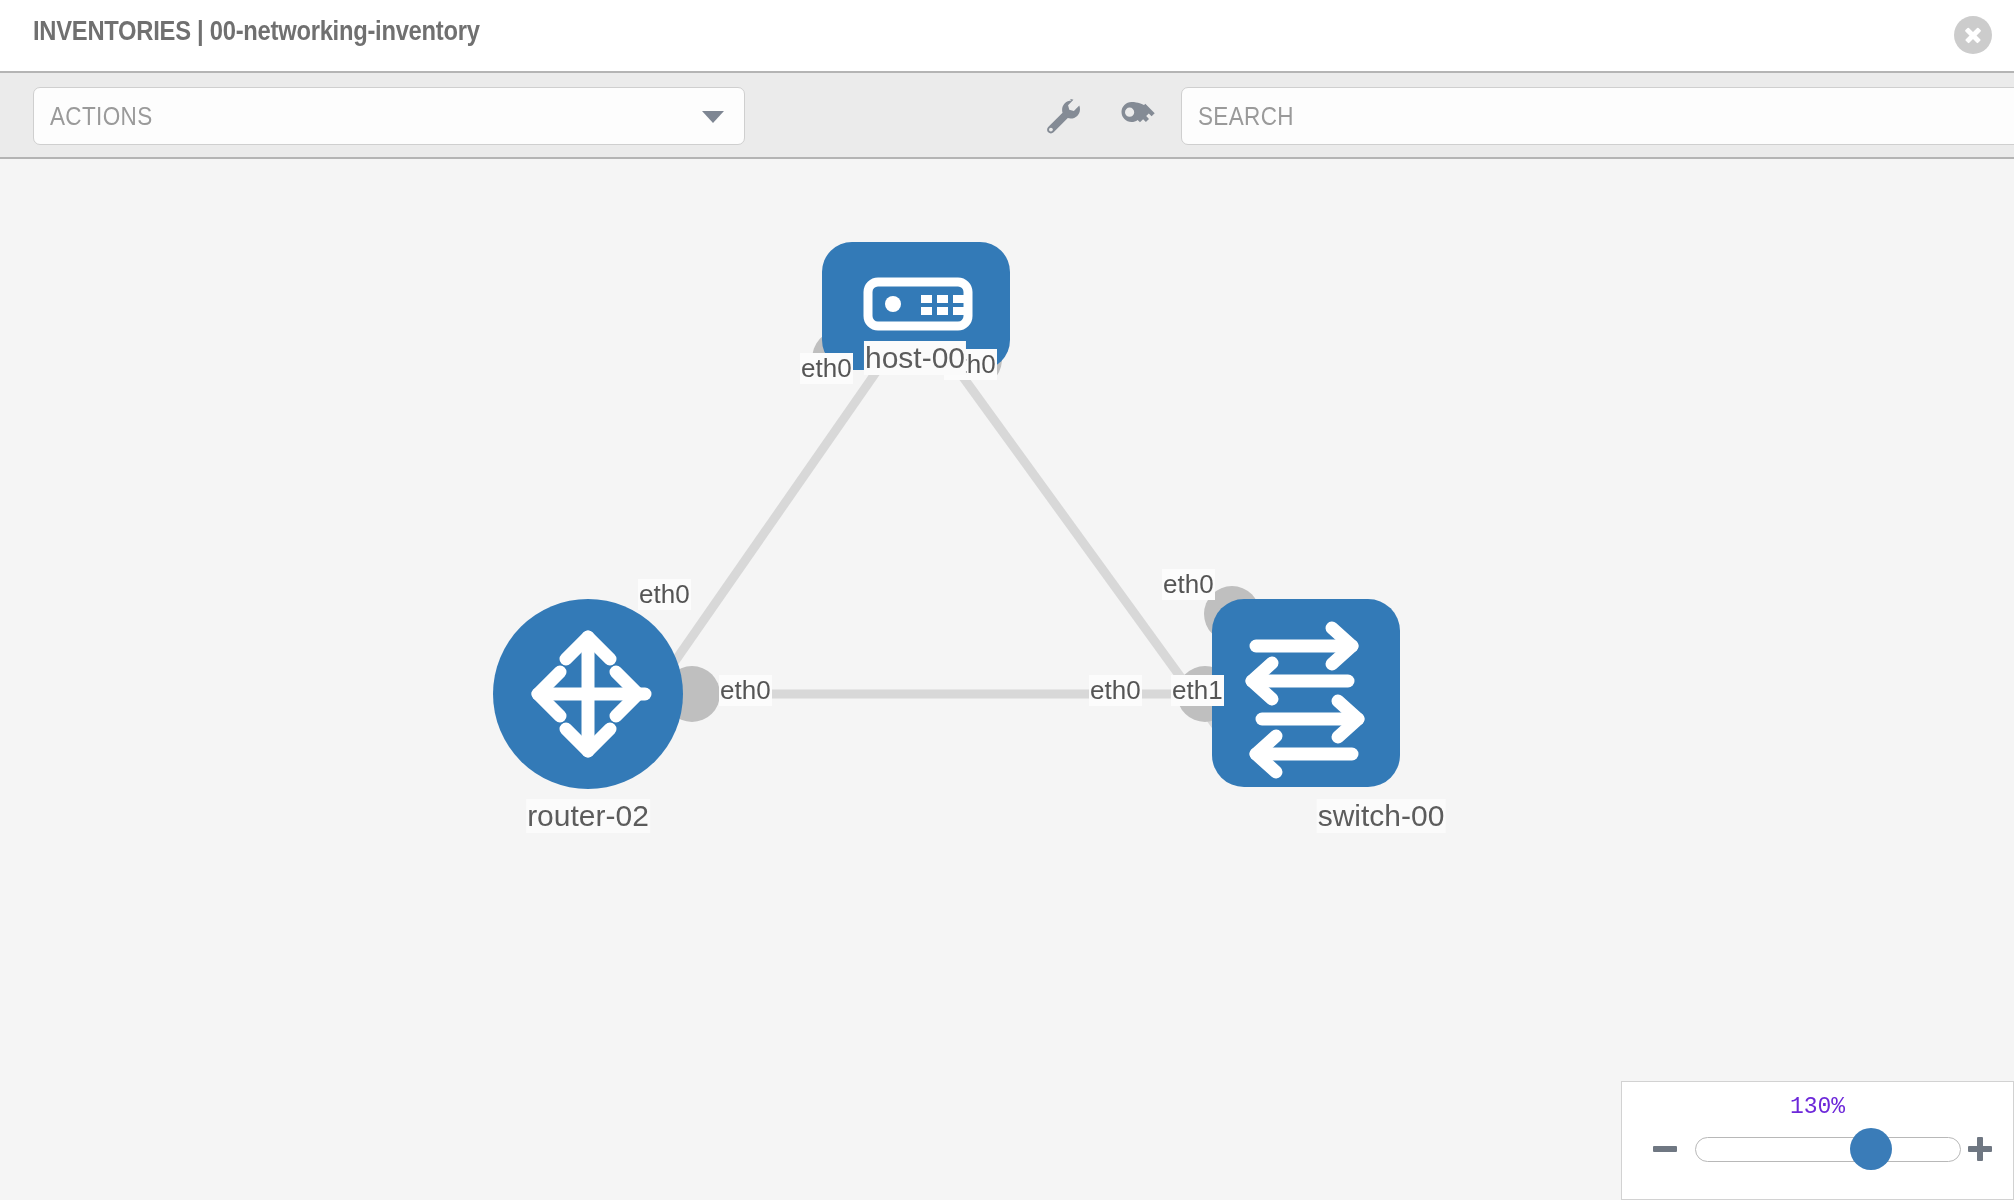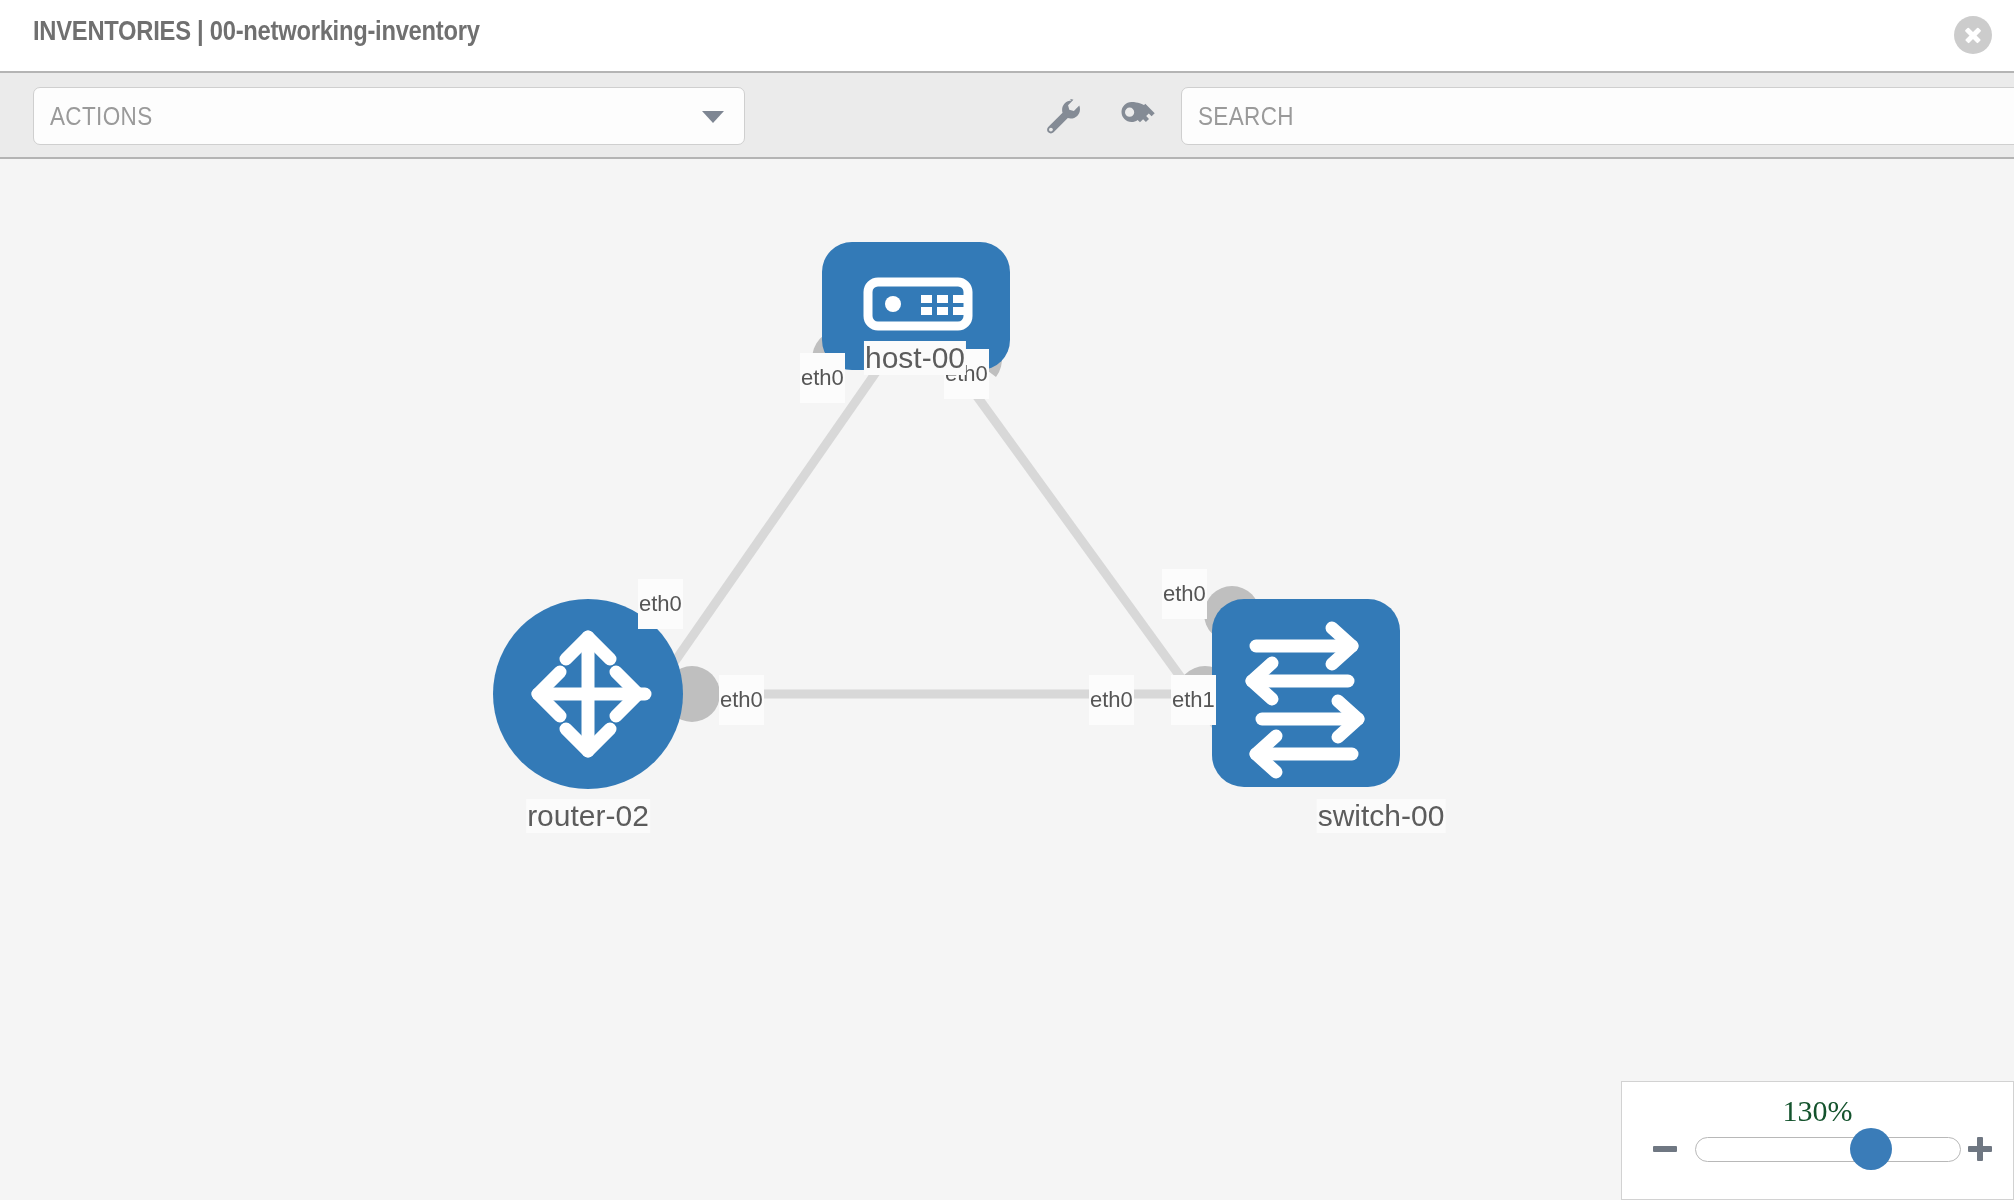--- a/index.html
+++ b/index.html
@@ -139,47 +139,47 @@
     font-size: 30px;
     color: #5c5c5c;
     background: #fbfbfb;
     white-space: nowrap;
     padding: 0 1px;
     transform: translateX(-50%);
   }
   .edge-label {
     position: absolute;
     font-family: "Liberation Sans", sans-serif;
-    font-size: 22px;
+    font-size: 26px;
     color: #555555;
     background: #fcfcfc;
     white-space: nowrap;
-    padding: 12px 1px;
+    padding: 0 1px;
     text-align: right;
   }
 
   
   .zoom-panel {
     position: absolute;
     left: 1621px;
     top: 1081px;
     width: 393px;
     height: 119px;
     background: #ffffff;
     border: 1.5px solid #d2d2d2;
     box-sizing: border-box;
   }
   .zoom-value {
     position: absolute;
     top: 12px;
     left: 0; right: 0;
     text-align: center;
-    font-family: Liberation Serif, serif;
-    font-size: 30px;
-    color: #14532d;
+    font-family: Liberation Mono, monospace;
+    font-size: 23px;
+    color: #6d28d9;
   }
   .zoom-minus, .zoom-plus {
     position: absolute;
     top: 52px;
     width: 30px;
     height: 30px;
     cursor: pointer;
   }
   .zoom-minus { left: 28px; }
   .zoom-plus  { right: 18px; }

